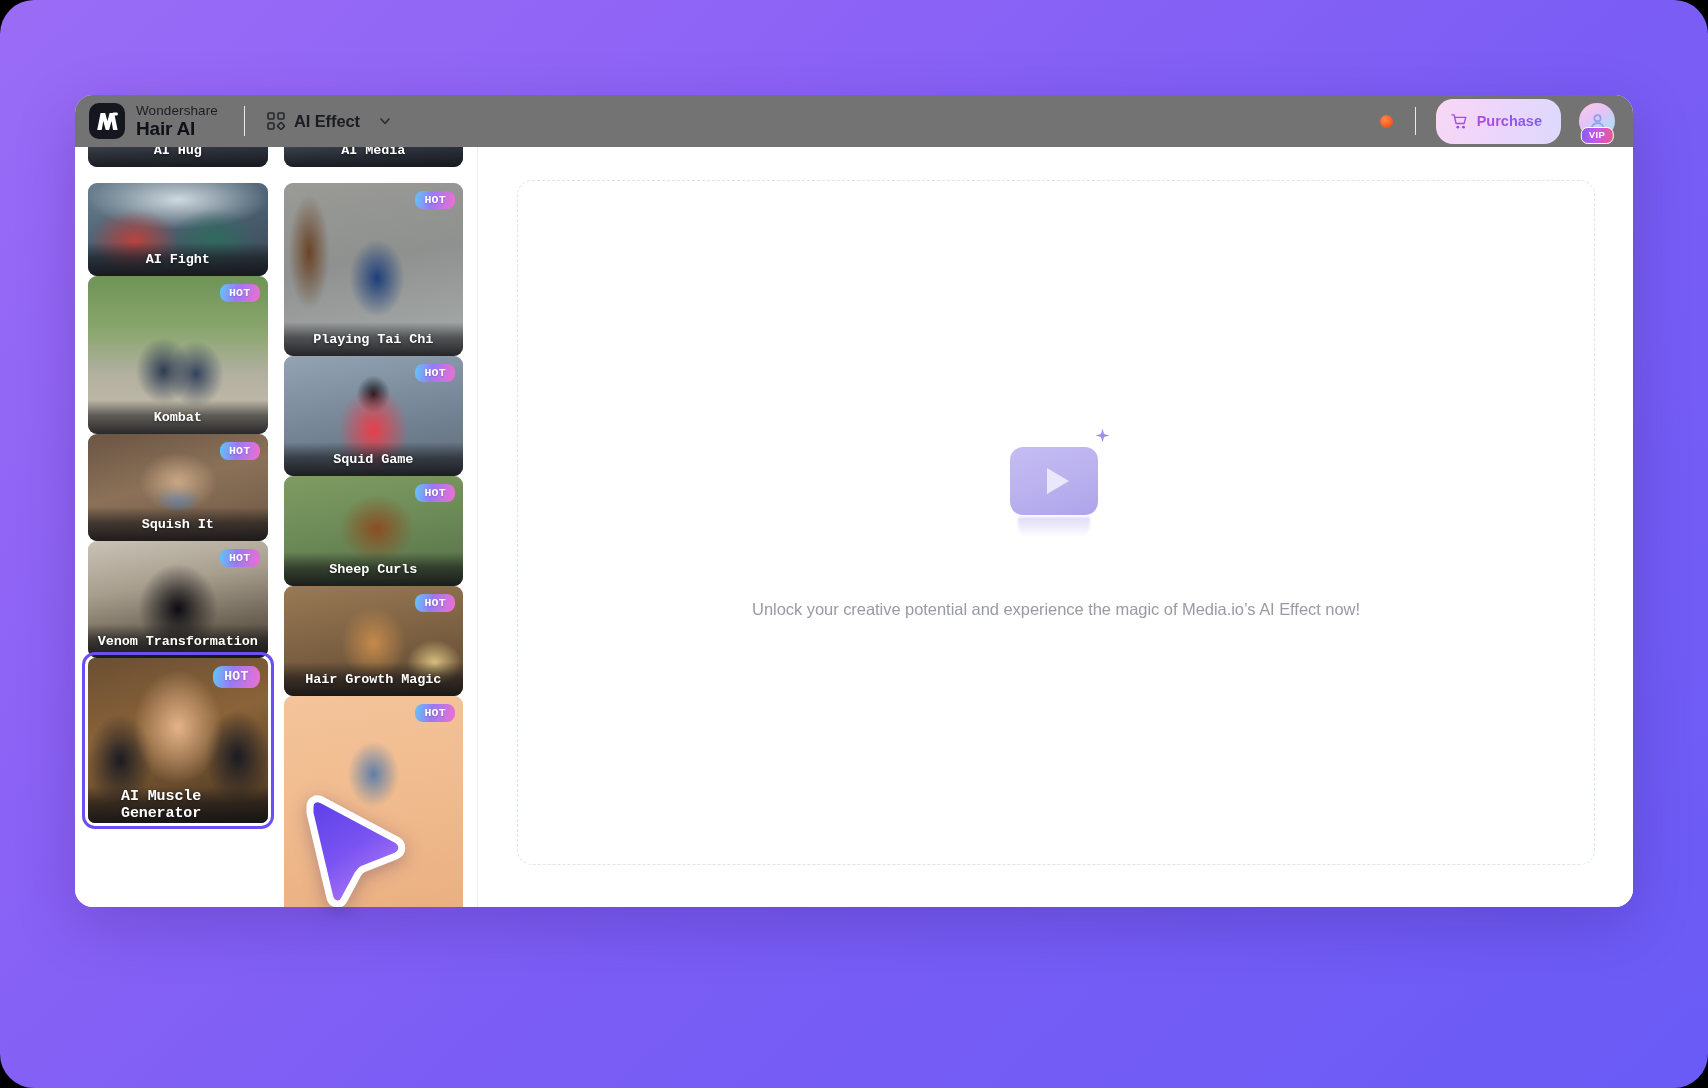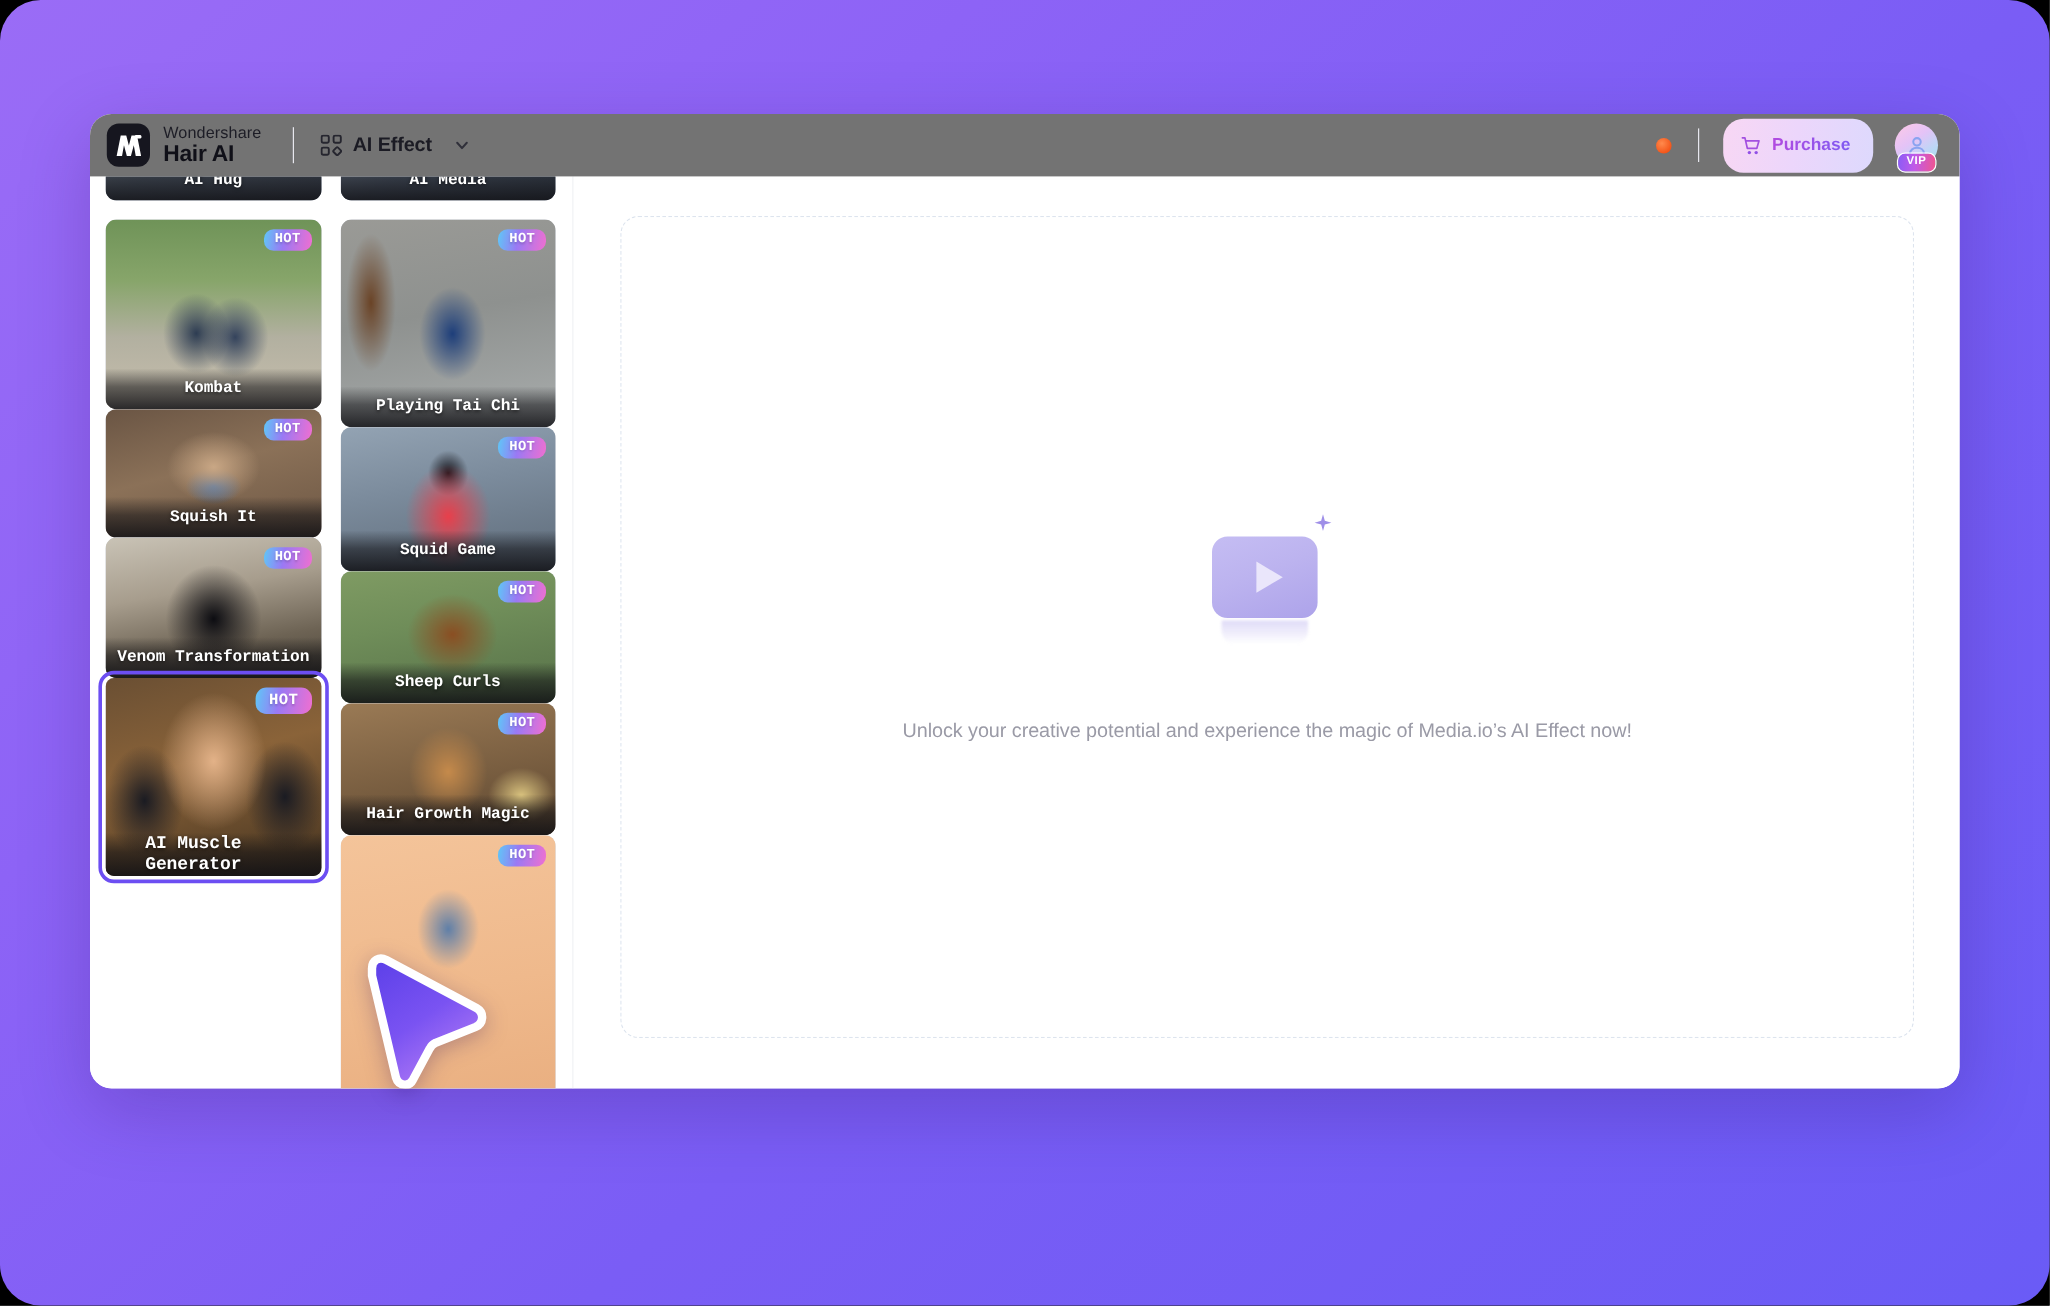--- a/index.html
+++ b/index.html
@@ -329,20 +329,28 @@
         <div class="sidebar-scroll">
           <div class="grid">
 
             <div class="col">
 
               <div class="card" style="height:68px;margin-bottom:16px;">
                 <div class="card-img" style="background:linear-gradient(150deg,#7c8794 0%,#5e6b7b 40%,#4b5564 100%);"></div>
                 <div class="card-title">AI Hug</div>
               </div>
 
+              <div class="card" style="height:93px;">
+                <div class="card-img" style="background:
+                       radial-gradient(ellipse 40% 55% at 26% 62%, #b9423d 0%, rgba(185,66,61,0) 62%),
+                       radial-gradient(ellipse 38% 50% at 70% 60%, #2f6a5d 0%, rgba(47,106,93,0) 64%),
+                       radial-gradient(ellipse 70% 45% at 50% 18%, #cfd9df 0%, rgba(207,217,223,0) 72%),
+                       linear-gradient(165deg,#6c8190 0%,#4a5f70 48%,#3b4a57 100%);"></div>
+                <div class="card-title">AI Fight</div>
+              </div>
 
               <div class="card" style="height:158px;">
                 <div class="card-img" style="background:
                        radial-gradient(ellipse 22% 30% at 42% 60%, #2d3c52 0%, rgba(45,60,82,0) 70%),
                        radial-gradient(ellipse 22% 30% at 60% 62%, #34435c 0%, rgba(52,67,92,0) 70%),
                        linear-gradient(180deg,#6f9358 0%,#87a56a 32%,#b2b0a0 62%,#c8bfae 100%);"></div>
                 <div class="hot">HOT</div>
                 <div class="card-title">Kombat</div>
               </div>
 

